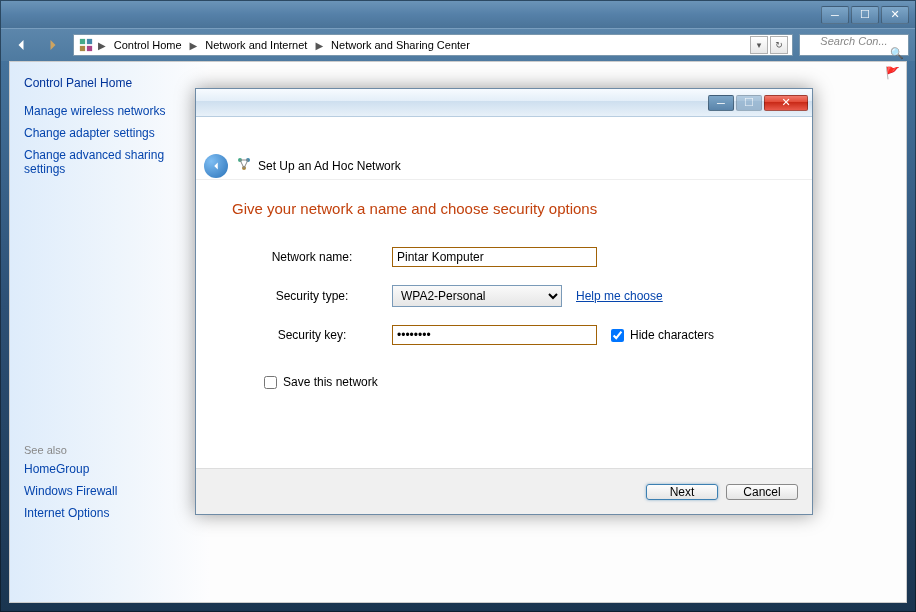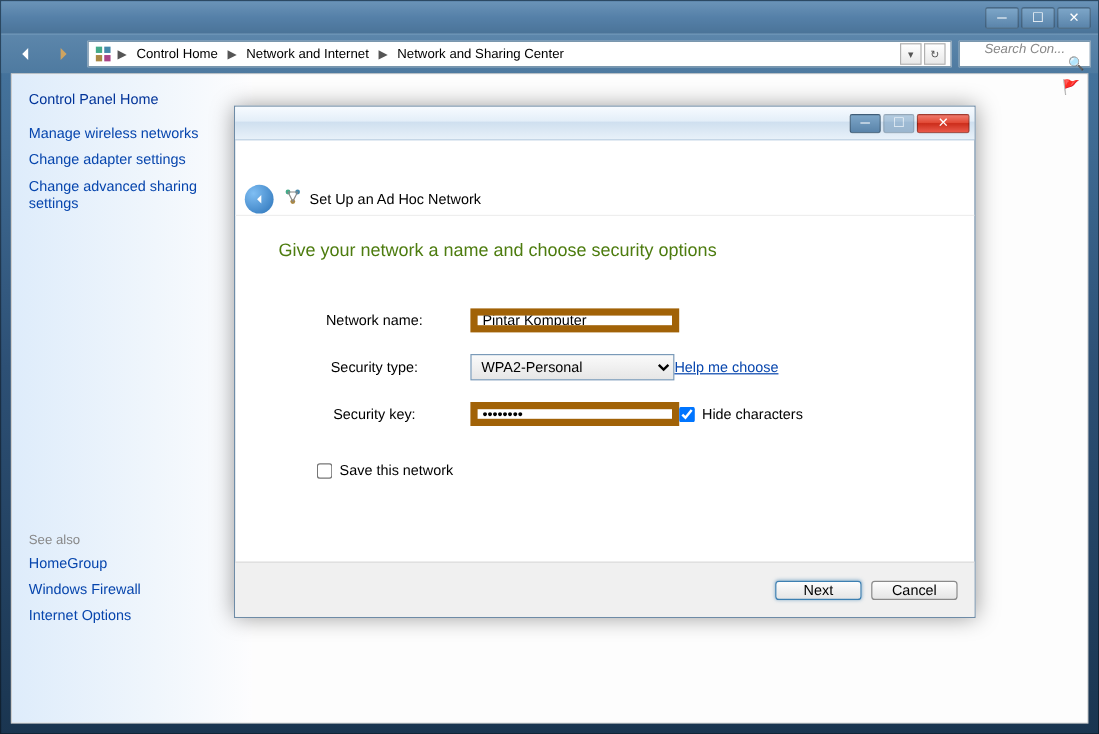--- a/index.html
+++ b/index.html
@@ -144,40 +144,39 @@
 .dialog-back-btn {
   width: 24px; height: 24px;
   border-radius: 50%;
   background: radial-gradient(circle at 30% 30%, #7fbef3, #2a72b8);
   display:flex; align-items:center; justify-content:center;
   color:white;
 }
 .dialog-title { font-size: 12px; color: #000; display:flex; align-items:center; gap:6px; }
 
 .dialog-body { padding: 20px 36px 12px 36px; }
-.dialog-heading { color: #4d7c0f; font-size: 15px; margin-bottom: 40px; font-weight: normal; }
+.dialog-heading { color: #c2410c; font-size: 15px; margin-bottom: 30px; font-weight: normal; }
 
 .form-row { display: flex; align-items: center; margin-bottom: 18px; }
 .form-label { width: 160px; font-size: 12px; color: #000; text-align: center; }
 .form-input {
-  width: 174px; height: 20px;
-  border: 6px solid #a16207;
+  width: 205px; height: 20px;
+  border: 1px solid #a16207;
   padding: 0 4px;
   font-size: 12px;
   font-family: inherit;
-  text-decoration: underline;
 }
 .form-select {
   width: 170px; height: 22px;
   border: 1px solid #7a9ab8;
   background: linear-gradient(to bottom, #fafafa, #e6e6e6);
   font-size: 12px;
   padding: 0 4px;
 }
-.form-extra { font-size: 12px; }
+.form-extra { margin-left: 14px; font-size: 12px; }
 .link { color: #0645ad; text-decoration: underline; }
 .checkbox-row { display:flex; align-items:center; gap:6px; font-size:12px; }
 .checkbox-row input { width:13px; height:13px; }
 
 .save-row { margin: 30px 0 0 32px; }
 
 .dialog-footer {
   position: absolute;
   bottom: 0; left: 0; right: 0;
   height: 46px;

